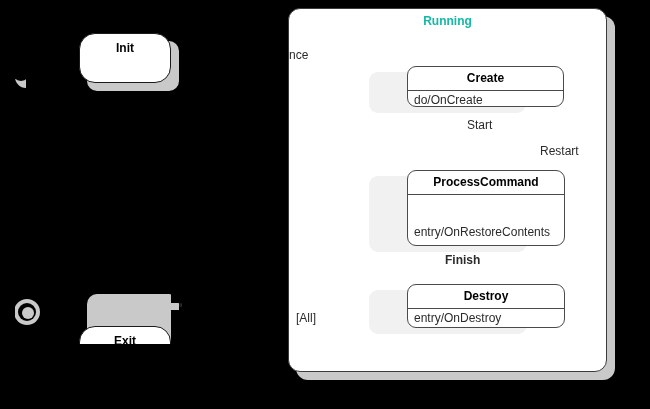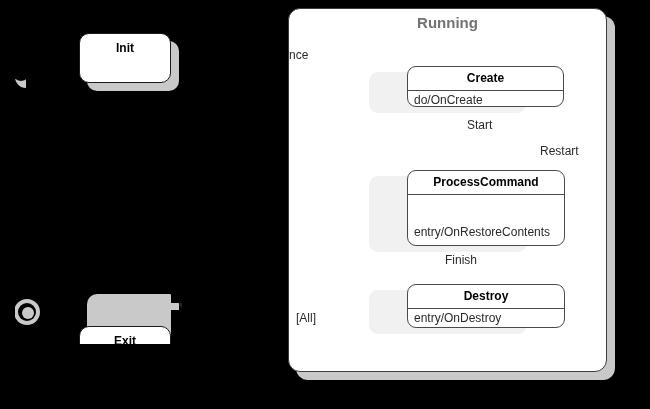--- a/index.html
+++ b/index.html
@@ -53,21 +53,21 @@
     background: #f1f1f1;
     border-radius: 9px;
   }
 
   
   .plainbox {
     position: absolute;
     box-sizing: border-box;
     background: #ffffff;
     border: 1.6px solid #1a1a1a;
-    border-radius: 10px;
+    border-radius: 16px;
   }
   .plainbox .title {
     text-align: center;
     font-weight: bold;
     color: #000000;
     font-size: 12px;
     line-height: 13px;
     padding-top: 8px;
   }
   .plainbox-shadow {
@@ -86,22 +86,22 @@
   }
   #running-shadow {
     position: absolute;
     background: #c9c9c9;
     border-radius: 12px;
   }
   #running-title {
     position: absolute;
     text-align: center;
     font-weight: bold;
-    font-size: 15px;
-    color: #737373;
+    font-size: 12px;
+    color: #14b8a6;
     white-space: nowrap;
   }
 
   
   .marker {
     position: absolute;
     border-radius: 50%;
   }
 
   
@@ -181,21 +181,21 @@
     <div class="sep"></div>
     <div class="body">entry/OnDestroy</div>
   </div>
 
   <div class="edge-label" style="left:289px; top:48px;text-align:center;">nce</div>
 
   <div class="edge-label" style="left:447px; top:118px;margin-left:20px;">Start</div>
 
   <div class="edge-label" style="left:540px; top:144px;">Restart</div>
 
-  <div class="edge-label" style="left:445px; top:253px;">Finish</div>
+  <div class="edge-label" style="left:445px; top:253px;font-weight:bold;">Finish</div>
 
   <div class="edge-label" style="left:276px; top:311px;">e :  [All]</div>
 
   <div class="plainbox-shadow" style="left:87px; top:41px; width:92px; height:50px;"></div>
   <div class="plainbox" style="left:79px; top:33px; width:92px; height:50px;">
     <div class="title">Init</div>
   </div>
 
   <div class="plainbox-shadow" style="left:87px; top:294px; width:92px; height:50px;"></div>
   <div class="plainbox" style="left:79px; top:286px; width:92px; height:50px;margin-top:40px;">

